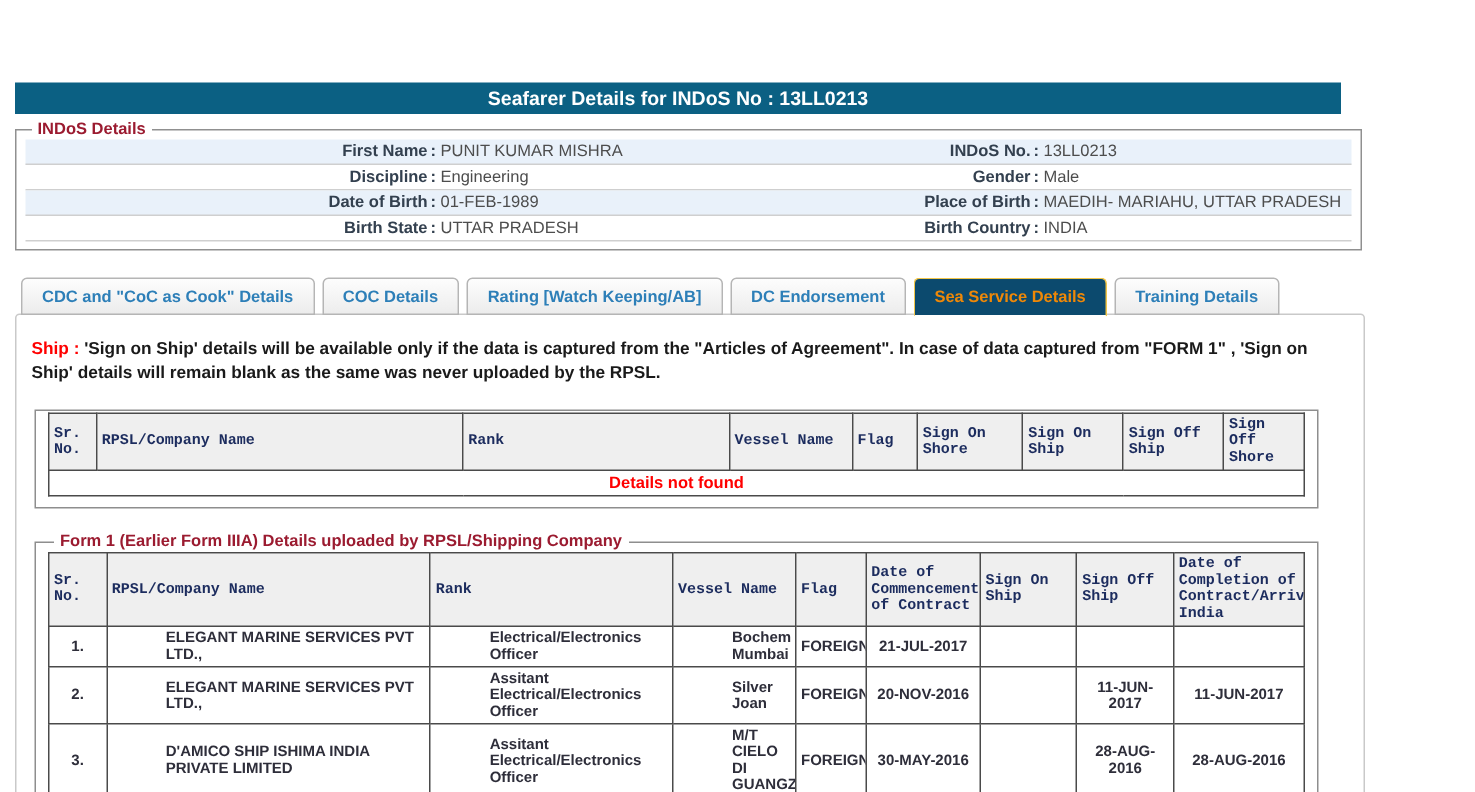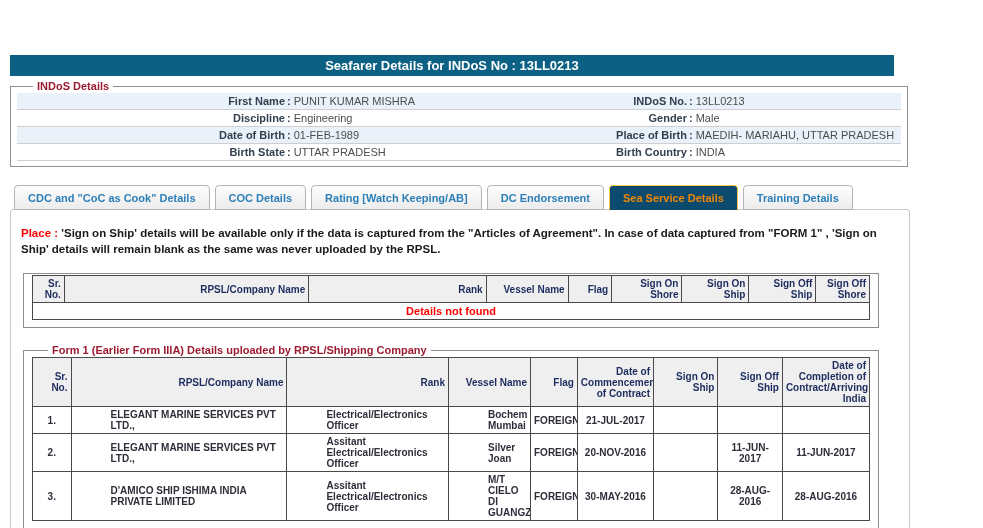--- a/index.html
+++ b/index.html
@@ -22,21 +22,21 @@
   .titlebar{
     width:884px;height:21px;line-height:21px;background:var(--bar-bg);color:var(--bar-fg);
     font-size:13px;font-weight:bold;text-align:center;
   }
 
   
   fieldset{
     border:1px solid #909090;margin:0;padding:1px 6px 5px 6px;background:#ffffff;
   }
   legend{
-    color:var(--legend);font-weight:bold;font-size:11px;padding:0 4px;margin-left:16px;
+    color:var(--legend);font-weight:bold;font-size:11px;padding:0 4px;margin-left:4px;
   }
   .indos-fieldset{width:898px;margin-top:4px;}
 
   
   .info-row{display:flex;height:17px;line-height:16px;border-bottom:1px solid var(--row-line);}
   .info-row.alt{background:var(--row-alt);}
   .info-cell{display:flex;width:50%;font-size:11px;}
   .info-label{font-weight:bold;color:var(--label);text-align:right;white-space:nowrap;}
   .info-cell.left .info-label{width:268px;}
   .info-cell.right .info-label{width:228px;}
@@ -64,21 +64,21 @@
   }
   .note{font-size:11.5px;font-weight:bold;color:#1a1a1a;line-height:1.35;margin:0 4px 16px 2px;}
   .note .note-prefix{color:var(--red);}
 
   .tbl-fieldset{width:856px;margin:0 0 0 4px;padding:1px 8px 7px 8px;border:1px solid #8e8e8e;}
   .tbl-fieldset + .tbl-fieldset{margin-top:16px;}
   .tbl-fieldset.second{margin-top:16px;}
 
   table{border-collapse:collapse;width:100%;table-layout:fixed;}
   th,td{border:1px solid var(--tbl-border);padding:2px 3px;font-size:10px;overflow:hidden;}
-  th{background:var(--tbl-head-bg);color:var(--tbl-head-fg);font-weight:bold;text-align:right;}
+  th{background:var(--tbl-head-bg);color:var(--tbl-head-fg);font-weight:bold;text-align:left;font-family:Liberation Mono, monospace;}
   td{font-weight:bold;color:var(--tbl-body);height:16px;}
   td.c{text-align:center;} td.l{text-align:left;padding-left:39px;}
   td.empty-msg{color:var(--red);text-align:center;font-size:11px;height:15px;}
 
   
   .t1 .c1{width:3.8%;} .t1 .c2{width:29.2%;} .t1 .c3{width:21.2%;} .t1 .c4{width:9.8%;}
   .t1 .c5{width:5.2%;} .t1 .c6{width:8.4%;} .t1 .c7{width:8%;} .t1 .c8{width:8%;} .t1 .c9{width:6.4%;margin-left:34px;}
   
   .t2 .c1{width:4.6%;} .t2 .c2{width:25.8%;} .t2 .c3{width:19.3%;} .t2 .c4{width:9.8%;}
   .t2 .c5{width:5.6%;} .t2 .c6{width:9.1%;} .t2 .c7{width:7.7%;} .t2 .c8{width:7.7%;} .t2 .c9{width:10.4%;}
@@ -149,21 +149,21 @@
       <div class="tab">COC Details</div>
       <div class="tab">Rating [Watch Keeping/AB]</div>
       <div class="tab">DC Endorsement</div>
       <div class="tab active">Sea Service Details</div>
       <div class="tab">Training Details</div>
     </div>
 
   <div class="panel">
 
     <div class="note">
-      <span class="note-prefix">Place :</span><span> 'Sign on Ship' details will be available only if the data is captured from the "Articles of Agreement". In case of data captured from "FORM 1" , 'Sign on Ship' details will remain blank as the same was never uploaded by the RPSL.</span>
+      <span class="note-prefix">Ship :</span><span> 'Sign on Ship' details will be available only if the data is captured from the "Articles of Agreement". In case of data captured from "FORM 1" , 'Sign on Ship' details will remain blank as the same was never uploaded by the RPSL.</span>
     </div>
 
     <fieldset class="tbl-fieldset">
       <table class="t1">
         <thead>
             <tr id="t1-head">
               <th class="c1">Sr. No.</th>
               <th class="c2">RPSL/Company Name</th>
               <th class="c3">Rank</th>
               <th class="c4">Vessel Name</th>

